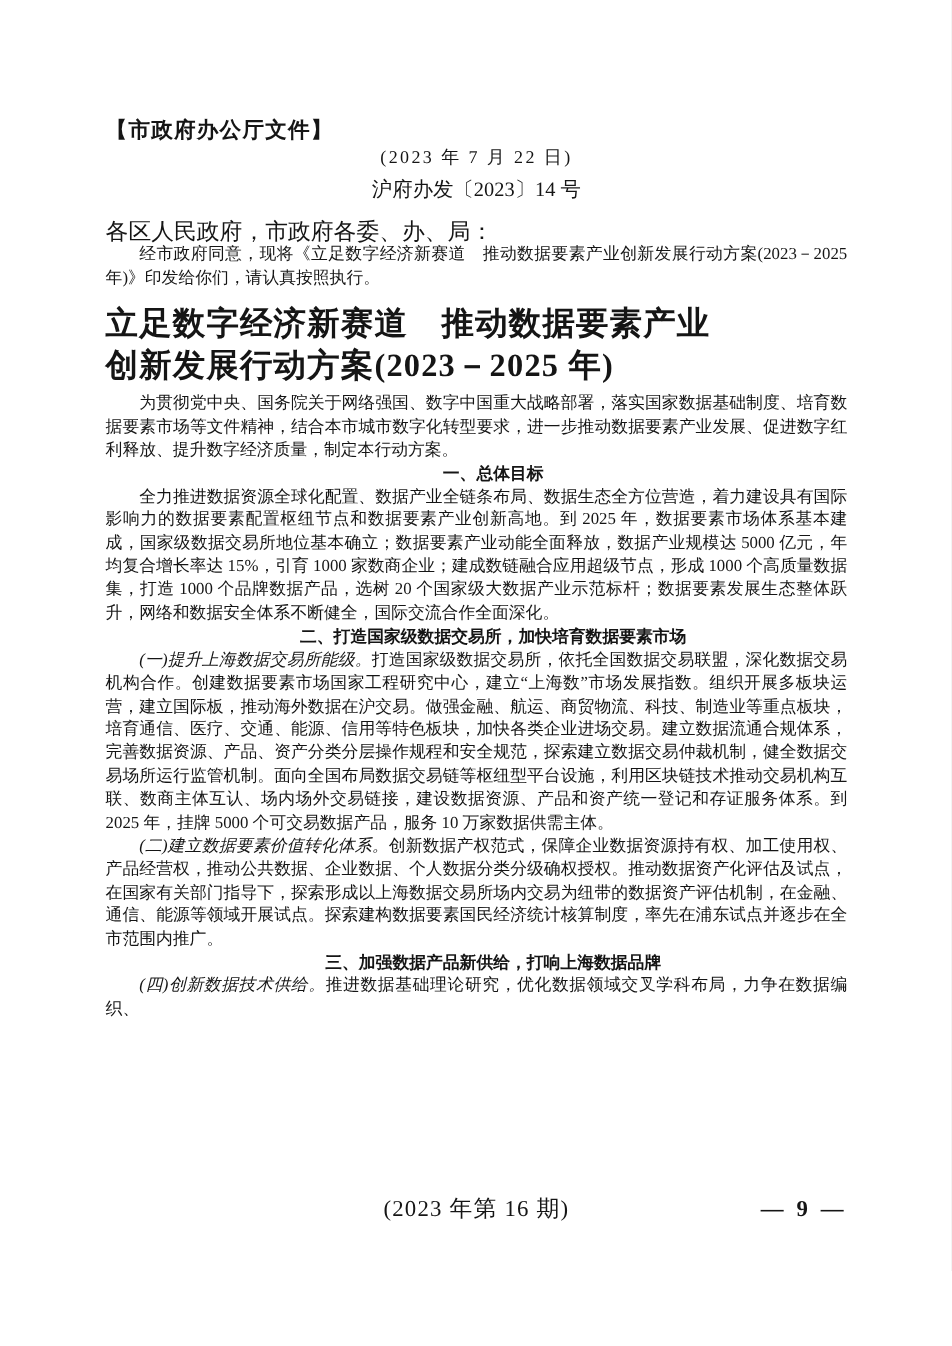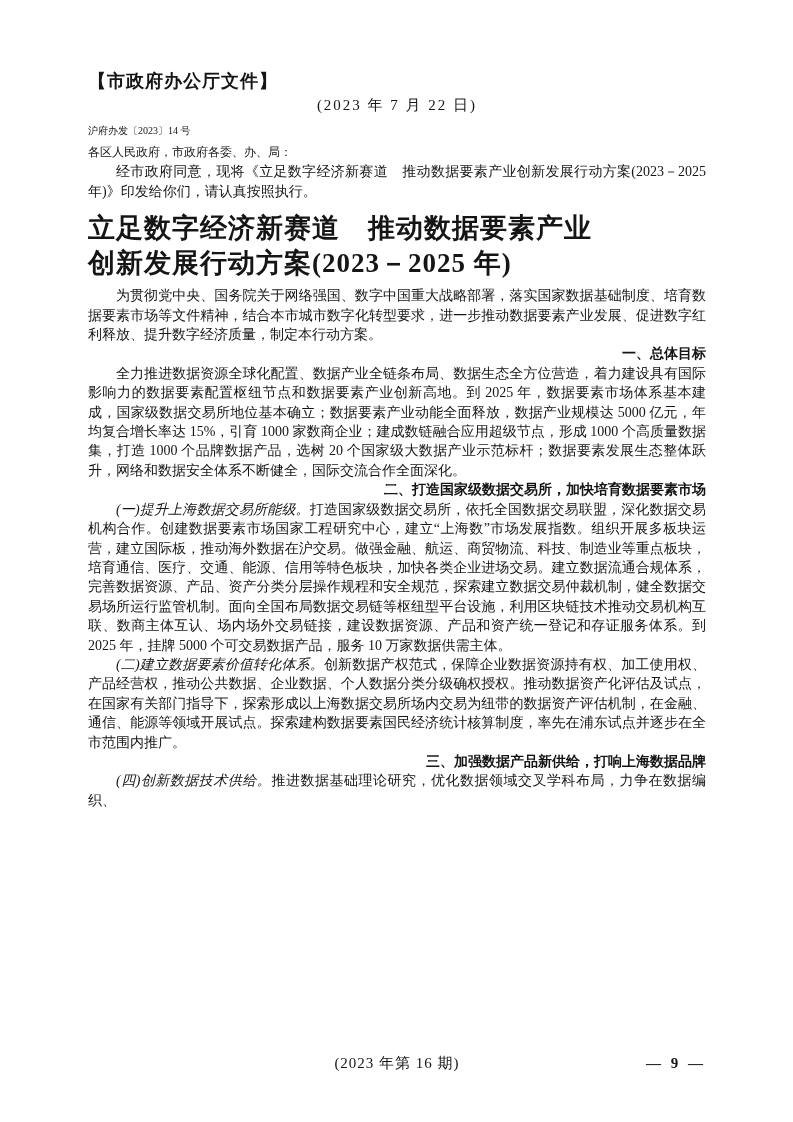--- a/index.html
+++ b/index.html
@@ -15,21 +15,21 @@
     background: #ffffff;
     overflow: hidden;
     color: #151515;
     font-family: "Liberation Serif", "DejaVu Serif", serif;
   }
   .content {
     position: absolute;
     left: 88px;
     top: 0;
     width: 618px;
-    padding-top: 70px;
+    padding-top: 97px;
     box-sizing: content-box;
   }
   .header-label {
     font-family: "Liberation Sans", "DejaVu Sans", sans-serif;
     font-weight: bold;
     font-size: 18px;
     line-height: 22px;
     letter-spacing: 1px;
   }
   .notice-title {
@@ -43,27 +43,27 @@
   .notice-title .tline { display: block; }
   .date-line {
     margin-top: 4px;
     text-align: center;
     font-size: 15px;
     line-height: 19px;
     letter-spacing: 2px;
   }
   .doc-number {
     margin-top: 6px;
-    text-align: left;
-    font-size: 10px;
+    text-align: center;
+    font-size: 17px;
     line-height: 19px;
   }
   .salutation {
-    margin-top: 3px;
-    font-size: 12px;
+    margin-top: 17px;
+    font-size: 19px;
     line-height: 19.4px;
   }
   .intro-para {
     margin: 0;
     font-size: 14px;
     line-height: 19.4px;
     text-indent: 2em;
     text-align: justify;
   }
   .plan-title {
@@ -81,32 +81,32 @@
     line-height: 19.4px;
     text-align: justify;
   }
   .plan-body p {
     margin: 0;
     text-indent: 2em;
   }
   .plan-body p.heading {
     font-family: "Liberation Sans", "DejaVu Sans", sans-serif;
     font-weight: bold;
-    text-align: right;
+    text-align: center;
   }
   .plan-body .lead {
     font-style: italic;
   }
   .footer {
     position: absolute;
     left: 88px;
     width: 618px;
-    top: 1053px;
+    top: 998px;
     height: 22px;
-    font-size: 15px;
+    font-size: 19px;
     line-height: 20px;
   }
   .footer-issue {
     position: absolute;
     left: 0;
     right: 0;
     text-align: center;
     letter-spacing: 1px;
   }
   .footer-page {

